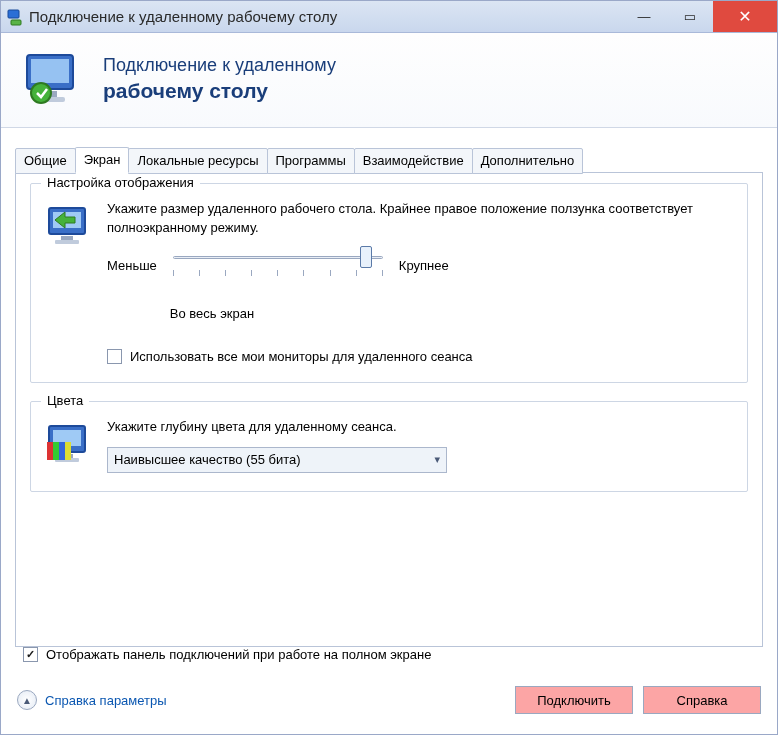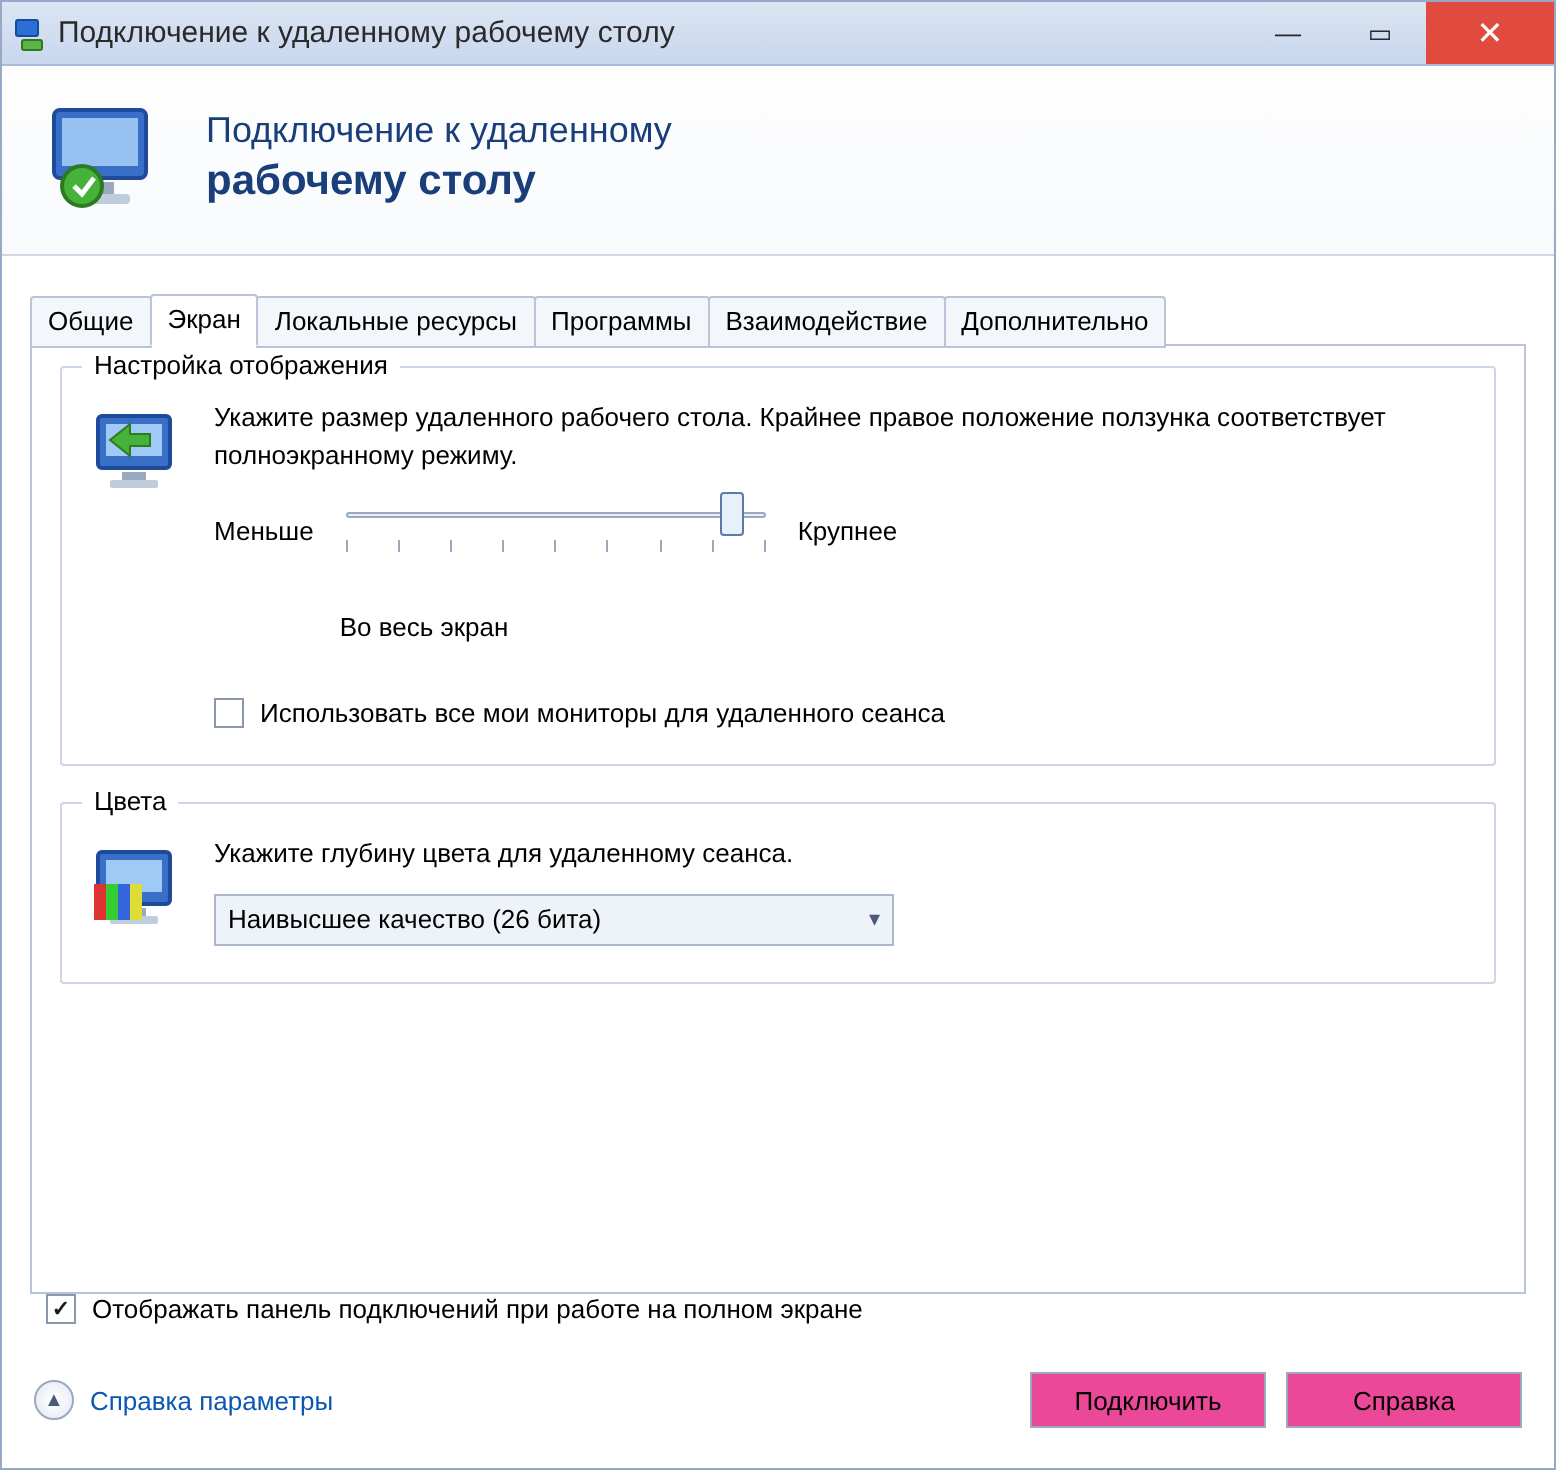--- a/index.html
+++ b/index.html
@@ -243,21 +243,21 @@
     align-items: center;
     justify-content: center;
     color: #4a5a78;
     font-size: 10px;
   }
   .spacer { flex: 1; }
   .btn {
     min-width: 118px;
     height: 28px;
     border: 1px solid #9aa8c0;
-    background: #ec4899;
+    background: #fca5a5;
     display: inline-flex;
     align-items: center;
     justify-content: center;
     padding: 0 14px;
     font-size: 13px;
   }
 </style>
 </head>
 <body>
 
@@ -365,21 +365,21 @@
                 <rect x="0" y="0" width="6" height="18" fill="#d33"></rect>
                 <rect x="6" y="0" width="6" height="18" fill="#3c3"></rect>
                 <rect x="12" y="0" width="6" height="18" fill="#36d"></rect>
                 <rect x="18" y="0" width="6" height="18" fill="#dd3"></rect>
               </g>
             </svg>
           </div>
           <div class="group-content">
             <div class="desc">Укажите глубину цвета для удаленному сеанса.</div>
             <div class="combo">
-              <span>Наивысшее качество (26 бита)</span>
+              <span>Наивысшее качество (55 бита)</span>
               <span class="combo-arrow">▾</span>
             </div>
           </div>
         </div>
       </div>
 
     </div>
 
     <div class="bottom-check">
       <span class="checkbox checked" id="cb-connbar"></span>

